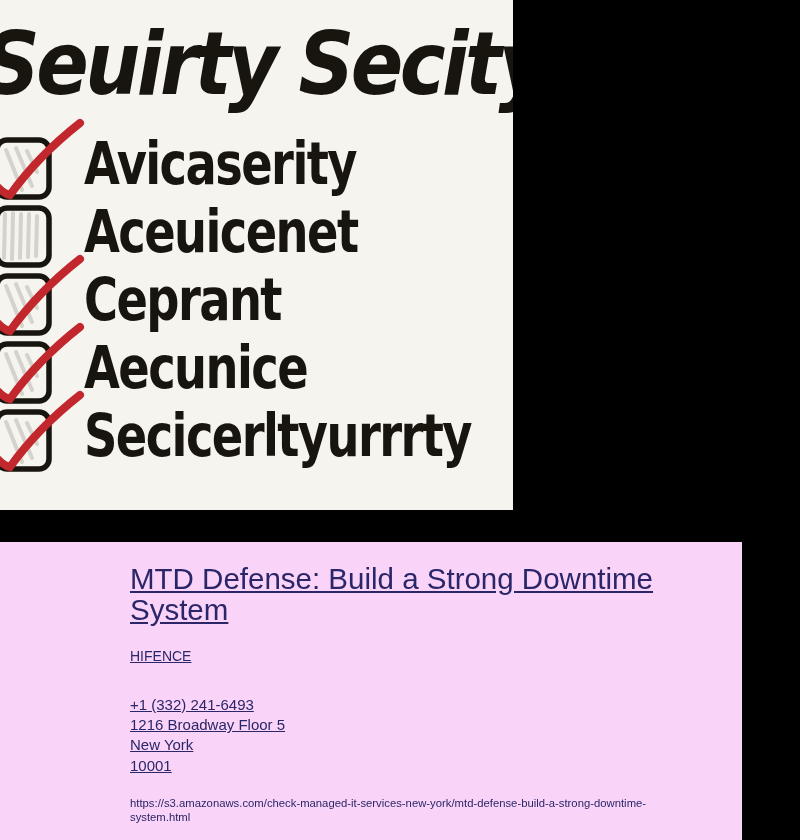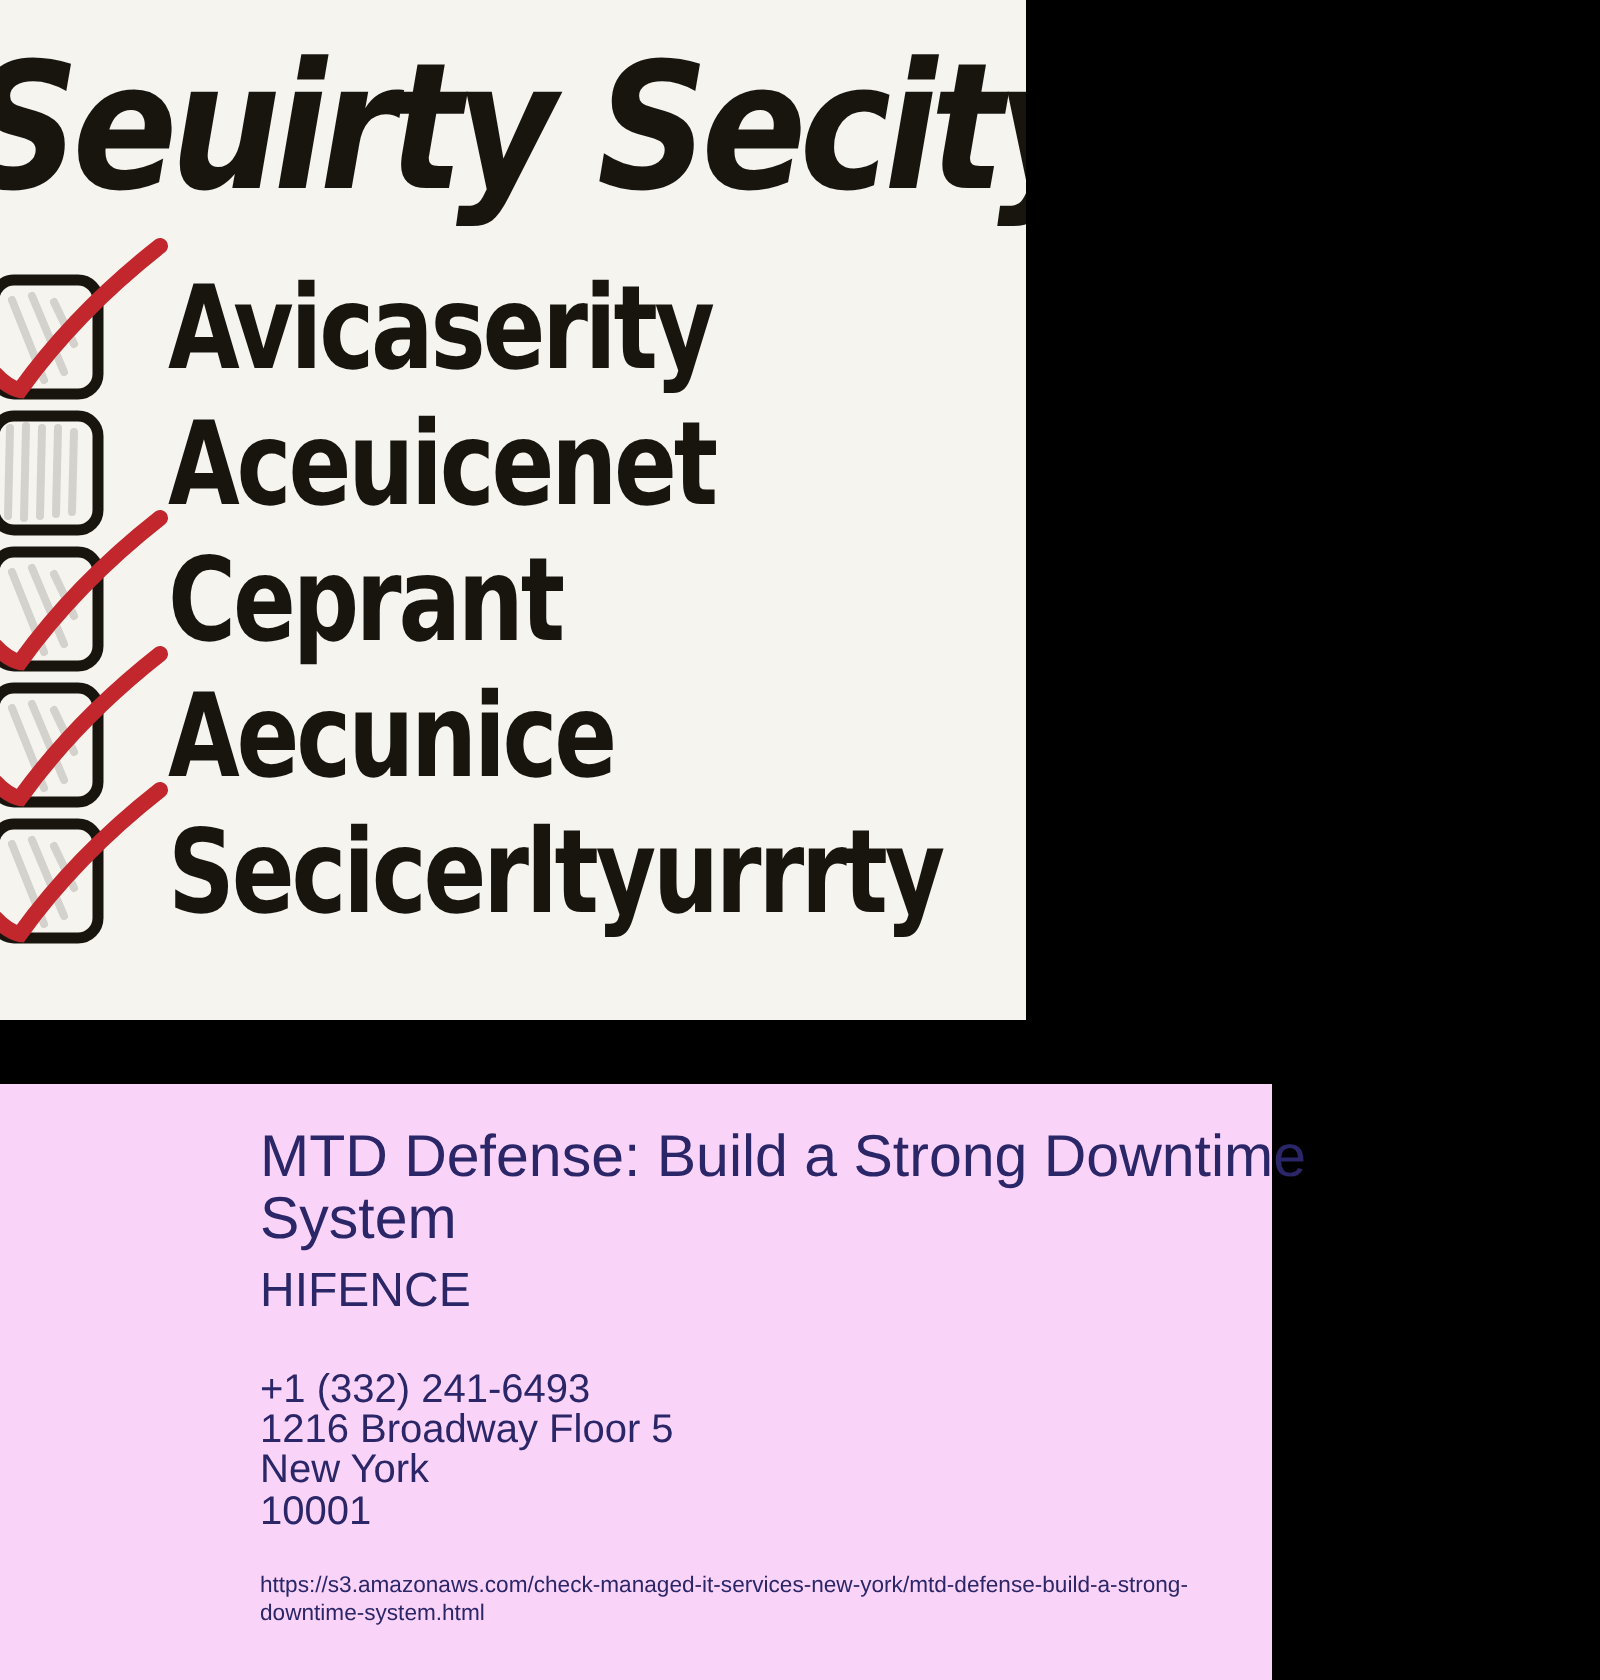--- a/index.html
+++ b/index.html
@@ -50,36 +50,37 @@
     font-weight:700;
     font-size:58px;line-height:64px;
     letter-spacing:-2px;
     color:var(--ink);
     white-space:nowrap;
     transform:scaleX(0.80);
     transform-origin:left top;
   }
   
   .footer{
-    position:absolute;left:0;top:542px;width:636px;height:298px;
+    position:absolute;left:0;top:542px;width:742px;height:298px;
     background:var(--pink);
     color:var(--navy);
     padding:21px 40px 0 130px;
+    text-decoration:underline;
   }
   .page-title{
     font-size:29.5px;line-height:31px;font-weight:400;
     width:590px;
     color:var(--navy);
   }
   .company{
-    margin-top:10px;
-    font-size:24px;line-height:22px;font-weight:400;
+    margin-top:20px;
+    font-size:14px;line-height:22px;font-weight:400;
   }
   .contact{margin-top:28px;}
-  .contact div{font-size:20px;line-height:20.2px;}
+  .contact div{font-size:15px;line-height:20.2px;}
   .page-url{
     margin-top:20px;
     font-size:11.3px;line-height:14px;
     color:var(--navy);
     text-decoration:none;
     display:inline-block;
   }
 </style>
 </head>
 <body>

